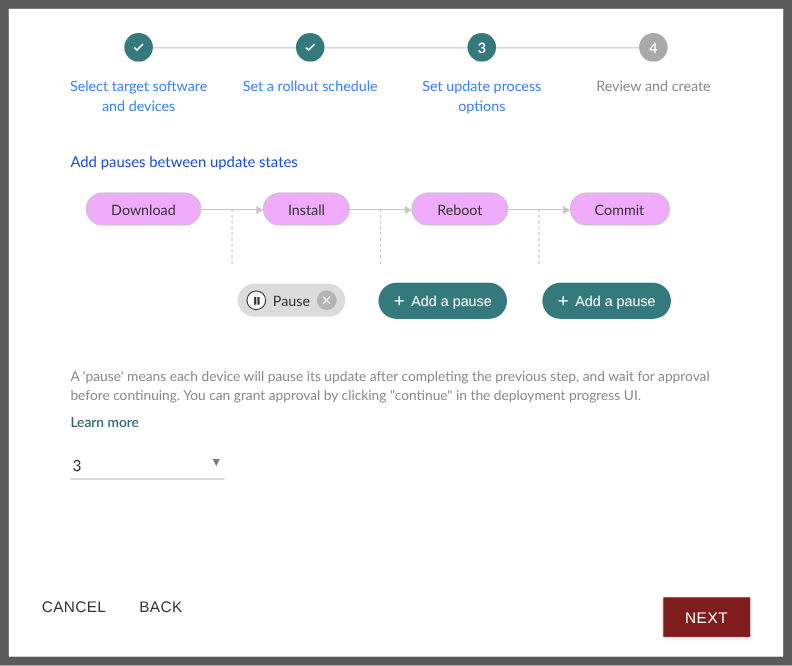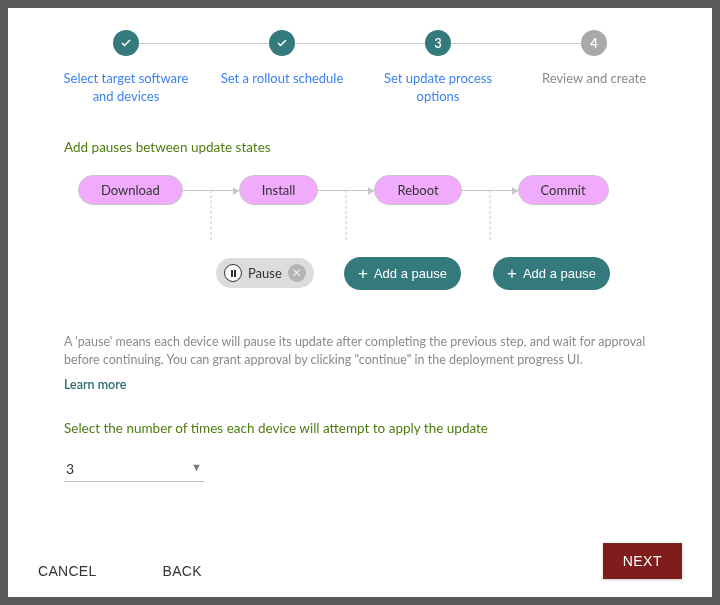--- a/index.html
+++ b/index.html
@@ -71,21 +71,21 @@
     left: 50%;
     width: 100%;
     height: 1px;
     background: #c9c9c9;
     z-index: 1;
   }
   .step:last-child .step-line { display: none; }
 
   .section-label {
     font-size: 13.5px;
-    color: #4d7c0f;
+    color: #1d4ed8;
     margin: 0 0 20px 26px;
   }
 
   .states-row {
     display: flex;
     align-items: center;
     margin-left: 40px;
     margin-bottom: 0;
   }
   .state-pill {
@@ -247,22 +247,21 @@
     border: 2px solid #5f5f5f;
     border-radius: 2px;
   }
 
   .footer {
     position: absolute;
     bottom: 18px;
     left: 30px;
     right: 30px;
     display: flex;
-    align-items:flex-end;
-    gap:36px;
+    align-items:flex-start;
   }
   .txtbtn {
     background:none; border:none;
     font-size: 14px;
     letter-spacing: .3px;
     color: #333;
     cursor: pointer;
     margin-right: 30px;
   }
   .spacer { flex:1; }
@@ -345,21 +344,20 @@
     </button>
     <button class="add-pause p2">
       <span class="plus">+</span>
       <span>Add a pause</span>
     </button>
   </div>
 
   <div class="help-text">A 'pause' means each device will pause its update after completing the previous step, and wait for approval before continuing.  You can grant approval by clicking "continue" in the deployment progress UI.</div>
   <a class="learn-more">Learn more</a>
 
-  <div class="section-label second">Select the number of times each device will attempt to apply the update</div>
 
   <div class="row-controls">
     <div class="select-wrap">
       <span>3</span>
       <span class="caret">▼</span>
     </div>
   </div>
 
   <div class="footer">
     <button class="txtbtn">CANCEL</button>

